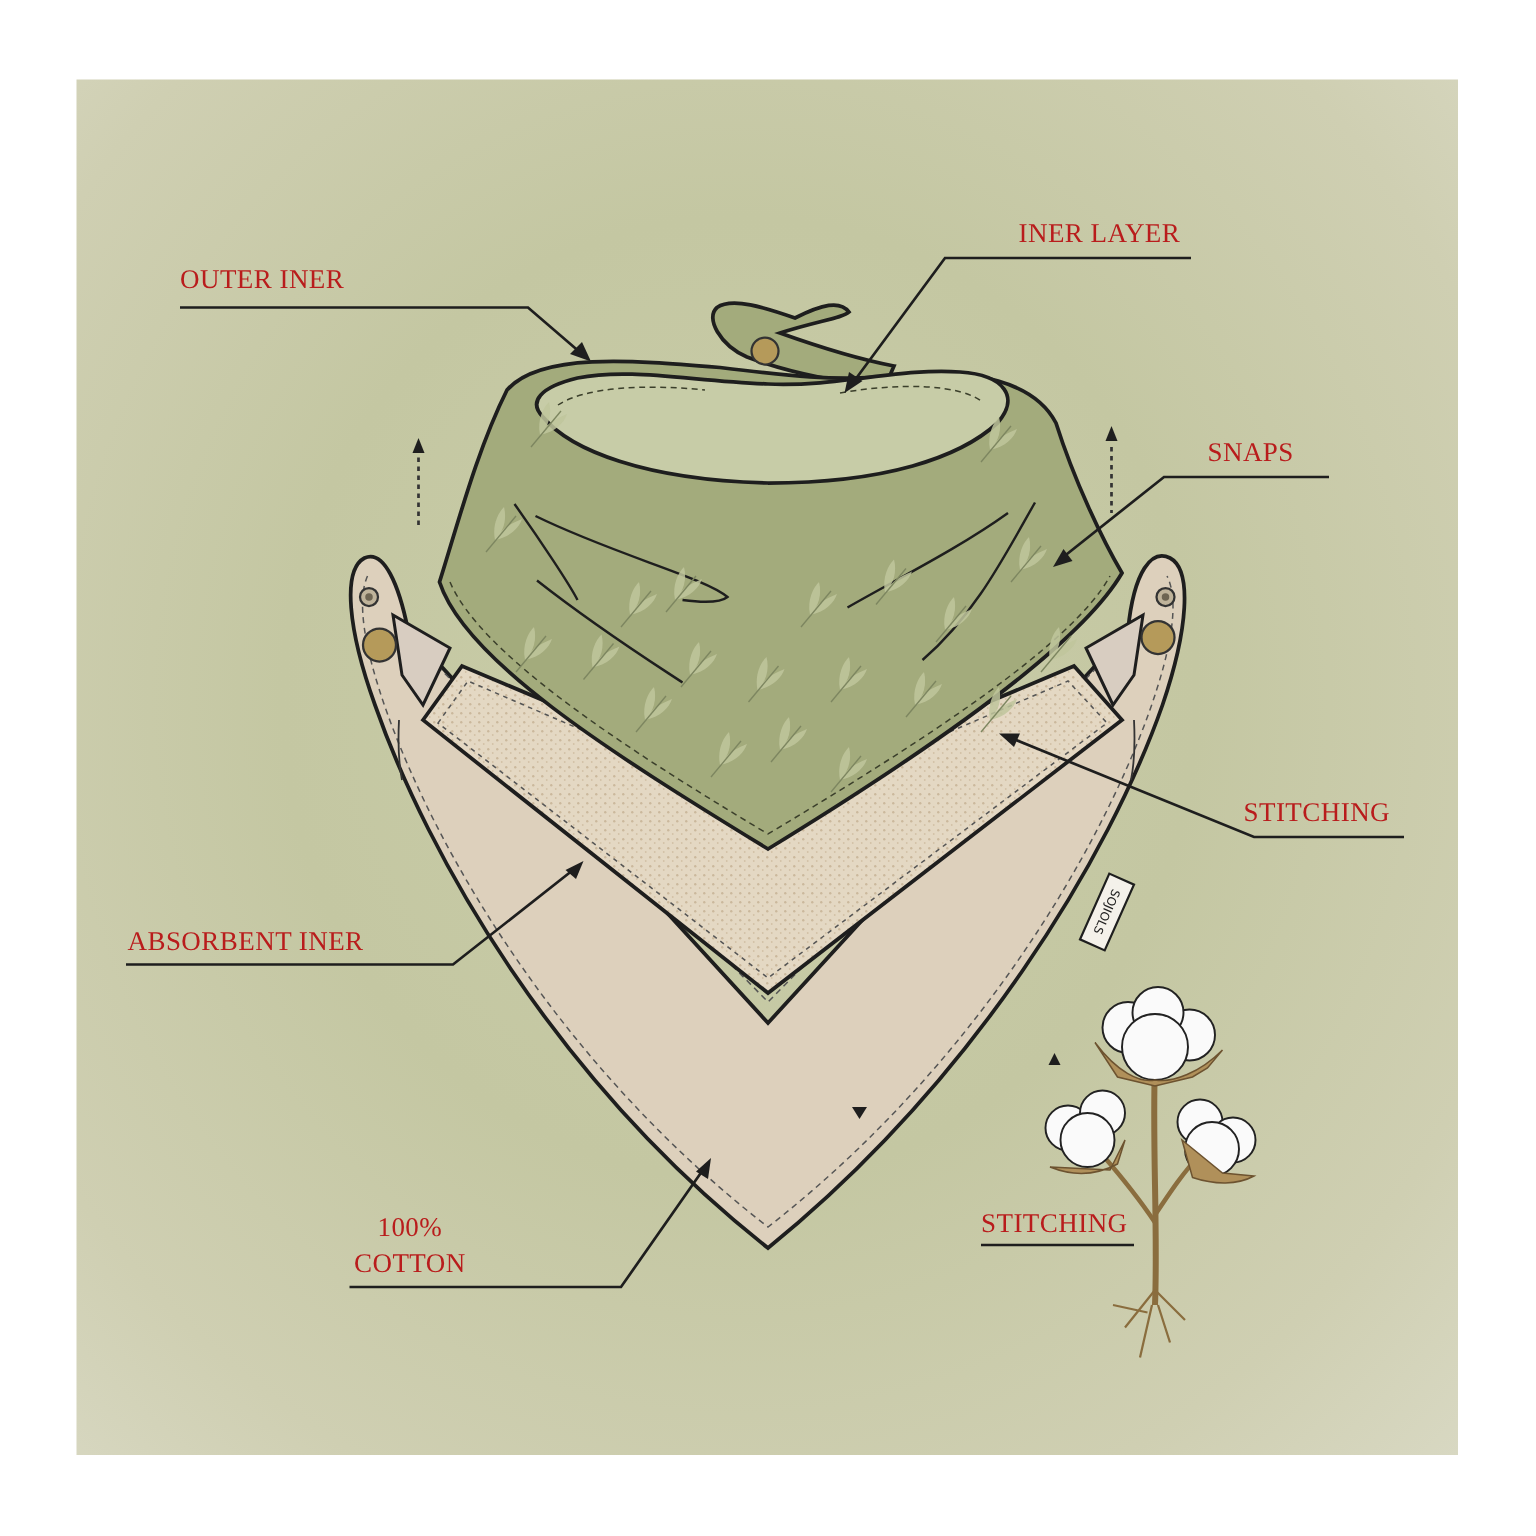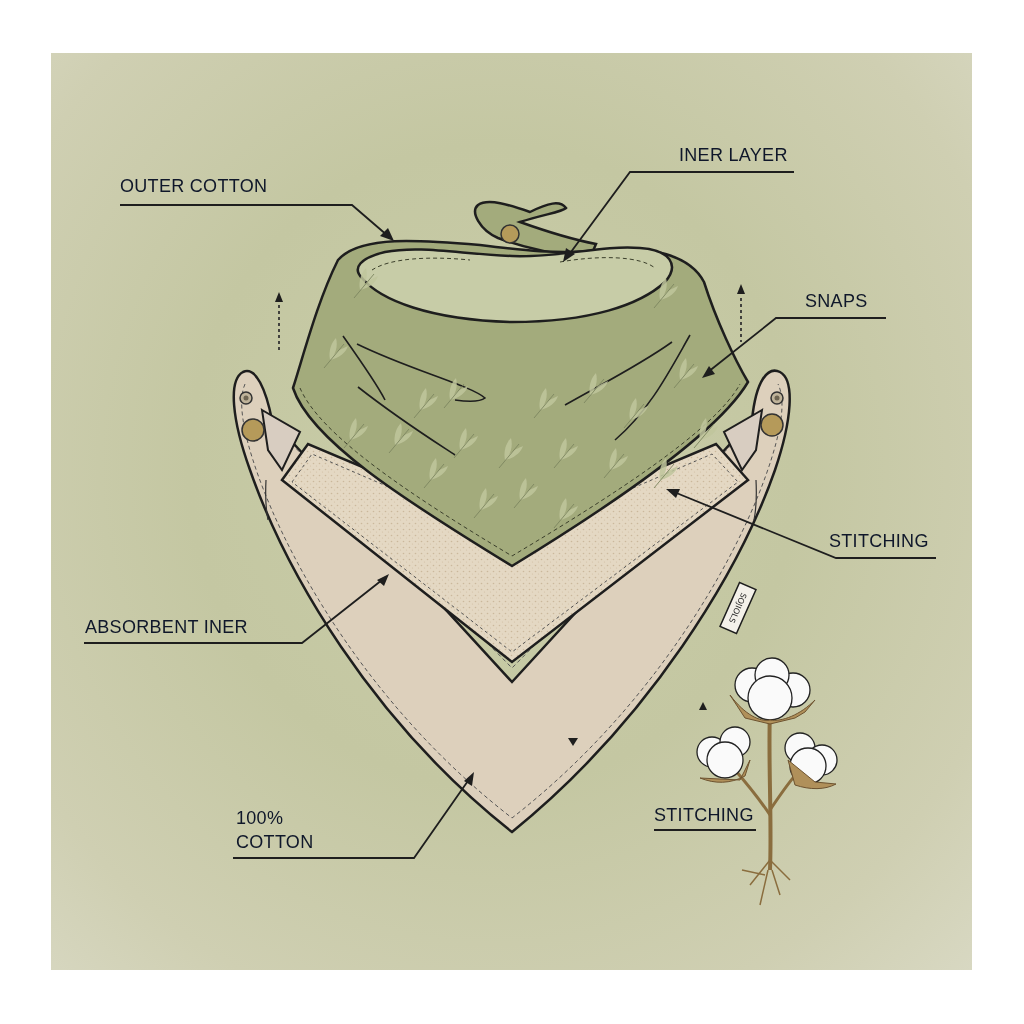--- a/index.html
+++ b/index.html
@@ -6,24 +6,24 @@
     body {
       width: 1024px; height: 1024px; background: #ffffff; position: relative; overflow: hidden;
       font-family: "DejaVu Sans", sans-serif;
     }
     .panel {
       position: absolute; left: 51px; top: 53px; width: 921px; height: 917px;
       background: radial-gradient(ellipse at 48% 45%, #c9cda8 0%, #c4c7a2 45%, #cfcfb2 80%, #d8d8c2 100%);
     }
     svg.art { position: absolute; left: 0; top: 0; width: 1024px; height: 1024px; }
     .label {
-      position: absolute; color: #0f172a; font-size: 18px; letter-spacing: 0.3px; white-space: nowrap;
-      font-family: Liberation Sans, sans-serif;
+      position: absolute; color: #b91c1c; font-size: 18px; letter-spacing: 0.3px; white-space: nowrap;
+      font-family: Liberation Serif, serif;
     }
-    .label.two { text-align: left; line-height: 24px; }
+    .label.two { text-align: center; line-height: 24px; }
   </style>
 </head>
 <body>
 
 <div class="panel"></div>
 
 <svg class="art" viewBox="0 0 1024 1024">
   <defs>
     <pattern id="dots" width="6" height="6" patternUnits="userSpaceOnUse">
       <rect width="6" height="6" fill="#e4d8c3"></rect>
@@ -151,21 +151,21 @@
     <circle cx="725" cy="760" r="18" fill="#fafafa" stroke="#222" stroke-width="1.3"></circle>
     <path d="M700,778 C715,784 730,784 745,776 L750,760 L740,780 Z" fill="#b0905a" stroke="#6d5330" stroke-width="1"></path>
 
     <circle cx="800" cy="748" r="15" fill="#fafafa" stroke="#222" stroke-width="1.3"></circle>
     <circle cx="822" cy="760" r="15" fill="#fafafa" stroke="#222" stroke-width="1.3"></circle>
     <circle cx="808" cy="766" r="18" fill="#fafafa" stroke="#222" stroke-width="1.3"></circle>
     <path d="M788,760 L795,785 C810,790 825,790 836,784 L815,782 Z" fill="#b0905a" stroke="#6d5330" stroke-width="1"></path>
   </g>
 </svg>
 
-<div class="label" style="left:120px; top:176px;">OUTER COTTON</div>
+<div class="label" style="left:120px; top:176px;">OUTER INER</div>
 <div class="label" style="left:679px; top:145px;">INER LAYER</div>
 <div class="label" style="left:805px; top:291px;">SNAPS</div>
 <div class="label" style="left:829px; top:531px;">STITCHING</div>
 <div class="label" style="left:85px; top:617px;">ABSORBENT INER</div>
 <div class="label two" style="left:236px; top:806px;">
   <div>100%</div>
   <div>COTTON</div>
 </div>
 <div class="label" style="left:654px; top:805px;">STITCHING</div>
 

